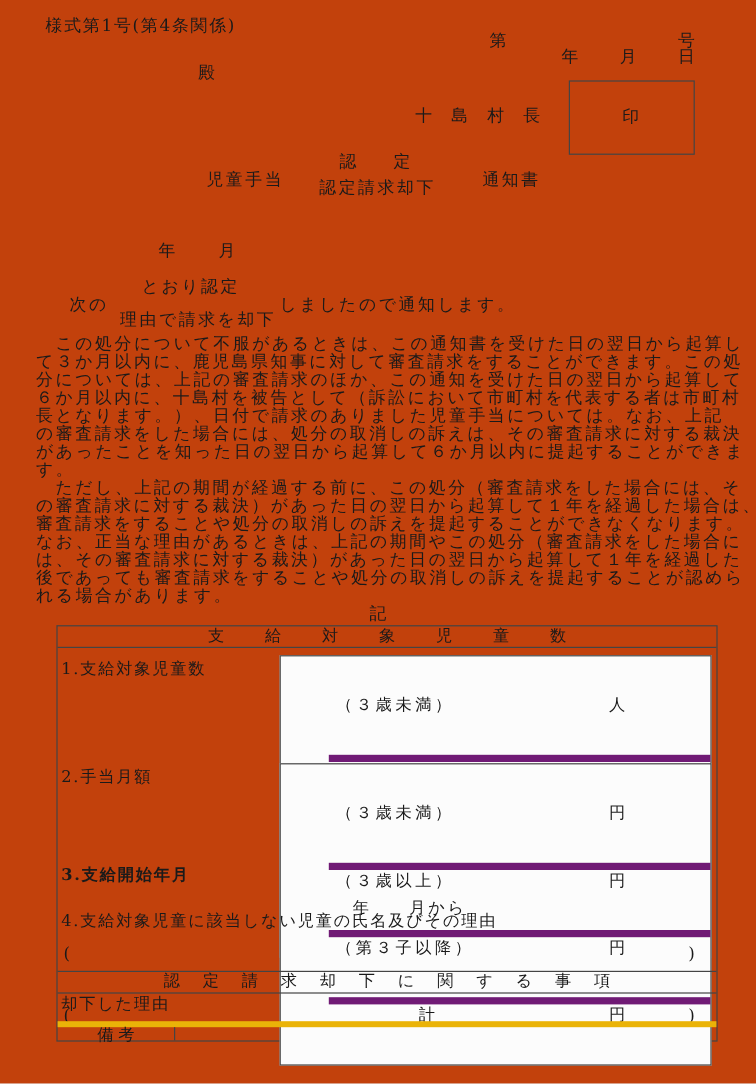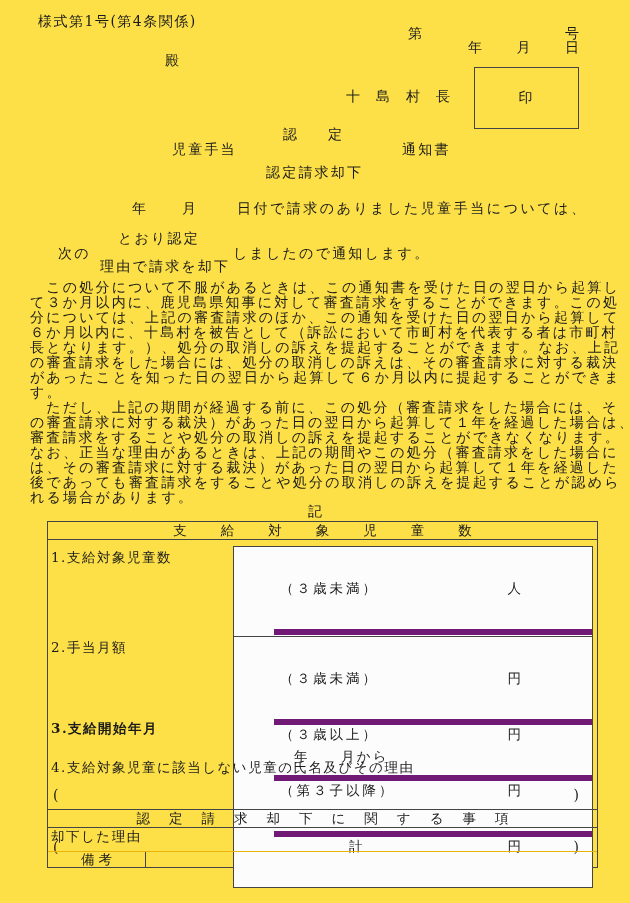--- a/index.html
+++ b/index.html
@@ -1,19 +1,19 @@
 <!DOCTYPE html>
 <html><head>
 <meta charset="utf-8">
 <style>
   html,body{margin:0;padding:0;background:#e8e8e8;}
   #page{
     position:relative;
     width:630px;height:903px;
-    background:#fde047;
+    background:#c2410c;
     color:#1a1a1a;
     font-family:"DejaVu Serif","Liberation Serif",serif;
     font-size:14px;
     overflow:hidden;
   }
   .abs{position:absolute;white-space:pre;}
   .ls1{letter-spacing:1.5px;}
   .ls2{letter-spacing:2.2px;}
   .para{
     left:30px;
@@ -62,21 +62,21 @@
   .irow + .irow{border-top:6px solid #701a75;}
   .irow .total-label{margin-left:69px;}
   .parenline{
     position:absolute;left:0;right:0;height:15px;line-height:15px;
     display:flex;justify-content:space-between;
     padding:0 18px 0 5px;box-sizing:border-box;
     font-size:14px;
   }
   .remarksrow{
     position:absolute;left:0;right:0;bottom:0;height:16px;
-    border-top:1px solid #eab308;box-sizing:border-box;
+    border-top:5px solid #eab308;box-sizing:border-box;
   }
   .remarkscell{
     position:absolute;left:0;top:0;bottom:0;width:98px;
     border-right:1px solid #444;box-sizing:border-box;
     text-align:center;line-height:15px;letter-spacing:4px;text-indent:4px;
     white-space:pre;
   }
 </style>
 </head>
 <body>
@@ -98,36 +98,35 @@
 
   <div class="abs" style="left:165px;top:52px;">殿</div>
 
   <div class="abs" style="left:346px;top:88px;letter-spacing:16px;">十島村長</div>
   <div class="abs sealbox">
     <span>印</span>
   </div>
 
   <div class="abs ls2" style="left:172px;top:141px;">児童手当</div>
   <div class="abs" style="left:283px;top:126px;letter-spacing:1px;">認　　定</div>
-  <div class="abs ls2" style="left:266px;top:164px;">認定請求却下</div>
+  <div class="abs ls2" style="left:266px;top:148px;">認定請求却下</div>
   <div class="abs ls2" style="left:402px;top:141px;">通知書</div>
 
   <div class="abs" style="left:132px;top:200px;">年</div>
   <div class="abs" style="left:182px;top:200px;">月</div>
-  <div class="abs" style="left:237px;top:200px;letter-spacing:2.5px;">日付で請求のありました児童手当については、</div>
   <div class="abs ls2" style="left:58px;top:245px;">次の</div>
   <div class="abs ls2" style="left:118px;top:230px;">とおり認定</div>
   <div class="abs ls2" style="left:233px;top:245px;">しましたので通知します。</div>
   <div class="abs ls2" style="left:100px;top:258px;">理由で請求を却下</div>
 
   <div class="abs para" style="top:280px;">　この処分について不服があるときは、この通知書を受けた日の翌日から起算し
 て３か月以内に、鹿児島県知事に対して審査請求をすることができます。この処
 分については、上記の審査請求のほか、この通知を受けた日の翌日から起算して
 ６か月以内に、十島村を被告として（訴訟において市町村を代表する者は市町村
-長となります。）、処分の取消しの訴えを提起することができます。なお、上記
+長となります。）、日付で請求のありました児童手当については。なお、上記
 の審査請求をした場合には、処分の取消しの訴えは、その審査請求に対する裁決
 があったことを知った日の翌日から起算して６か月以内に提起することができま
 す。</div>
   <div class="abs para" style="top:400px;">　ただし、上記の期間が経過する前に、この処分（審査請求をした場合には、そ
 の審査請求に対する裁決）があった日の翌日から起算して１年を経過した場合は、
 審査請求をすることや処分の取消しの訴えを提起することができなくなります。
 なお、正当な理由があるときは、上記の期間やこの処分（審査請求をした場合に
 は、その審査請求に対する裁決）があった日の翌日から起算して１年を経過した
 後であっても審査請求をすることや処分の取消しの訴えを提起することが認めら
 れる場合があります。</div>

